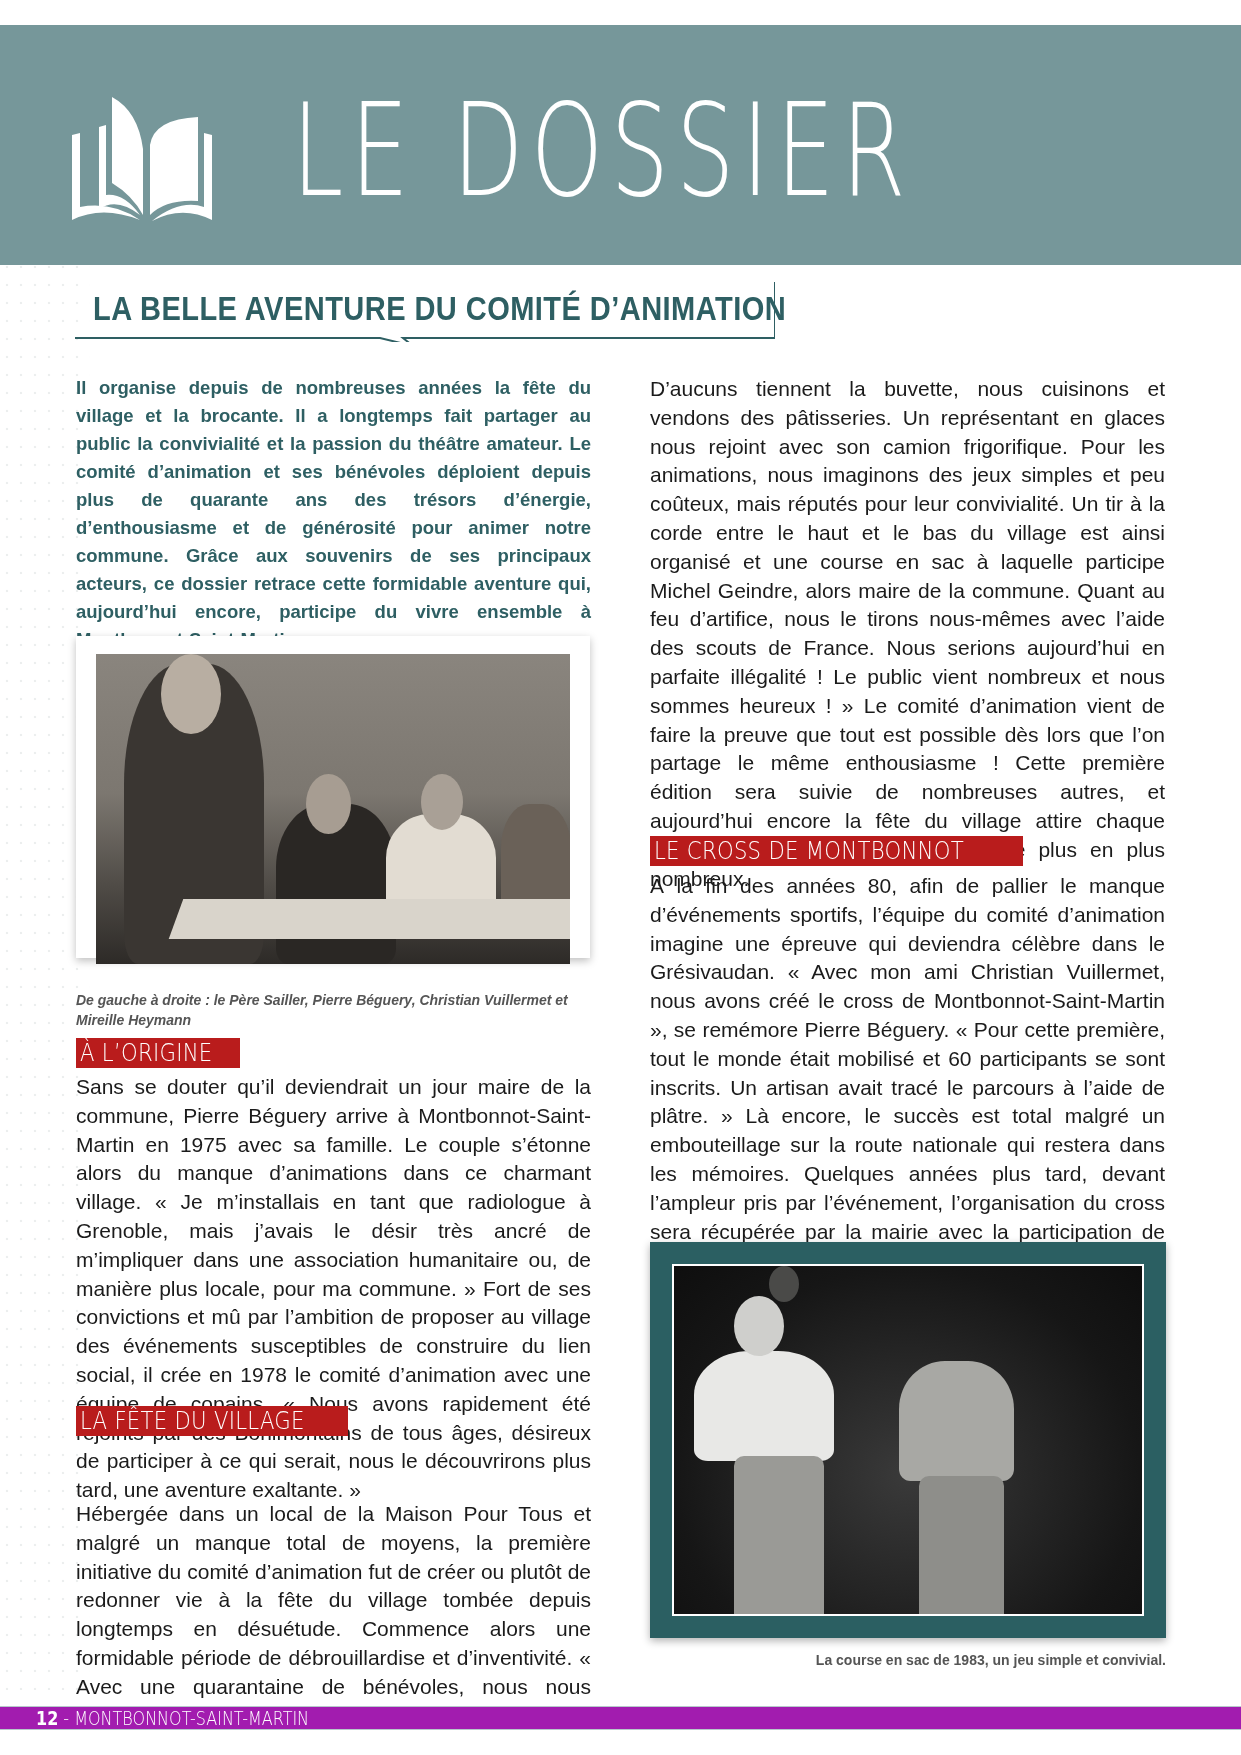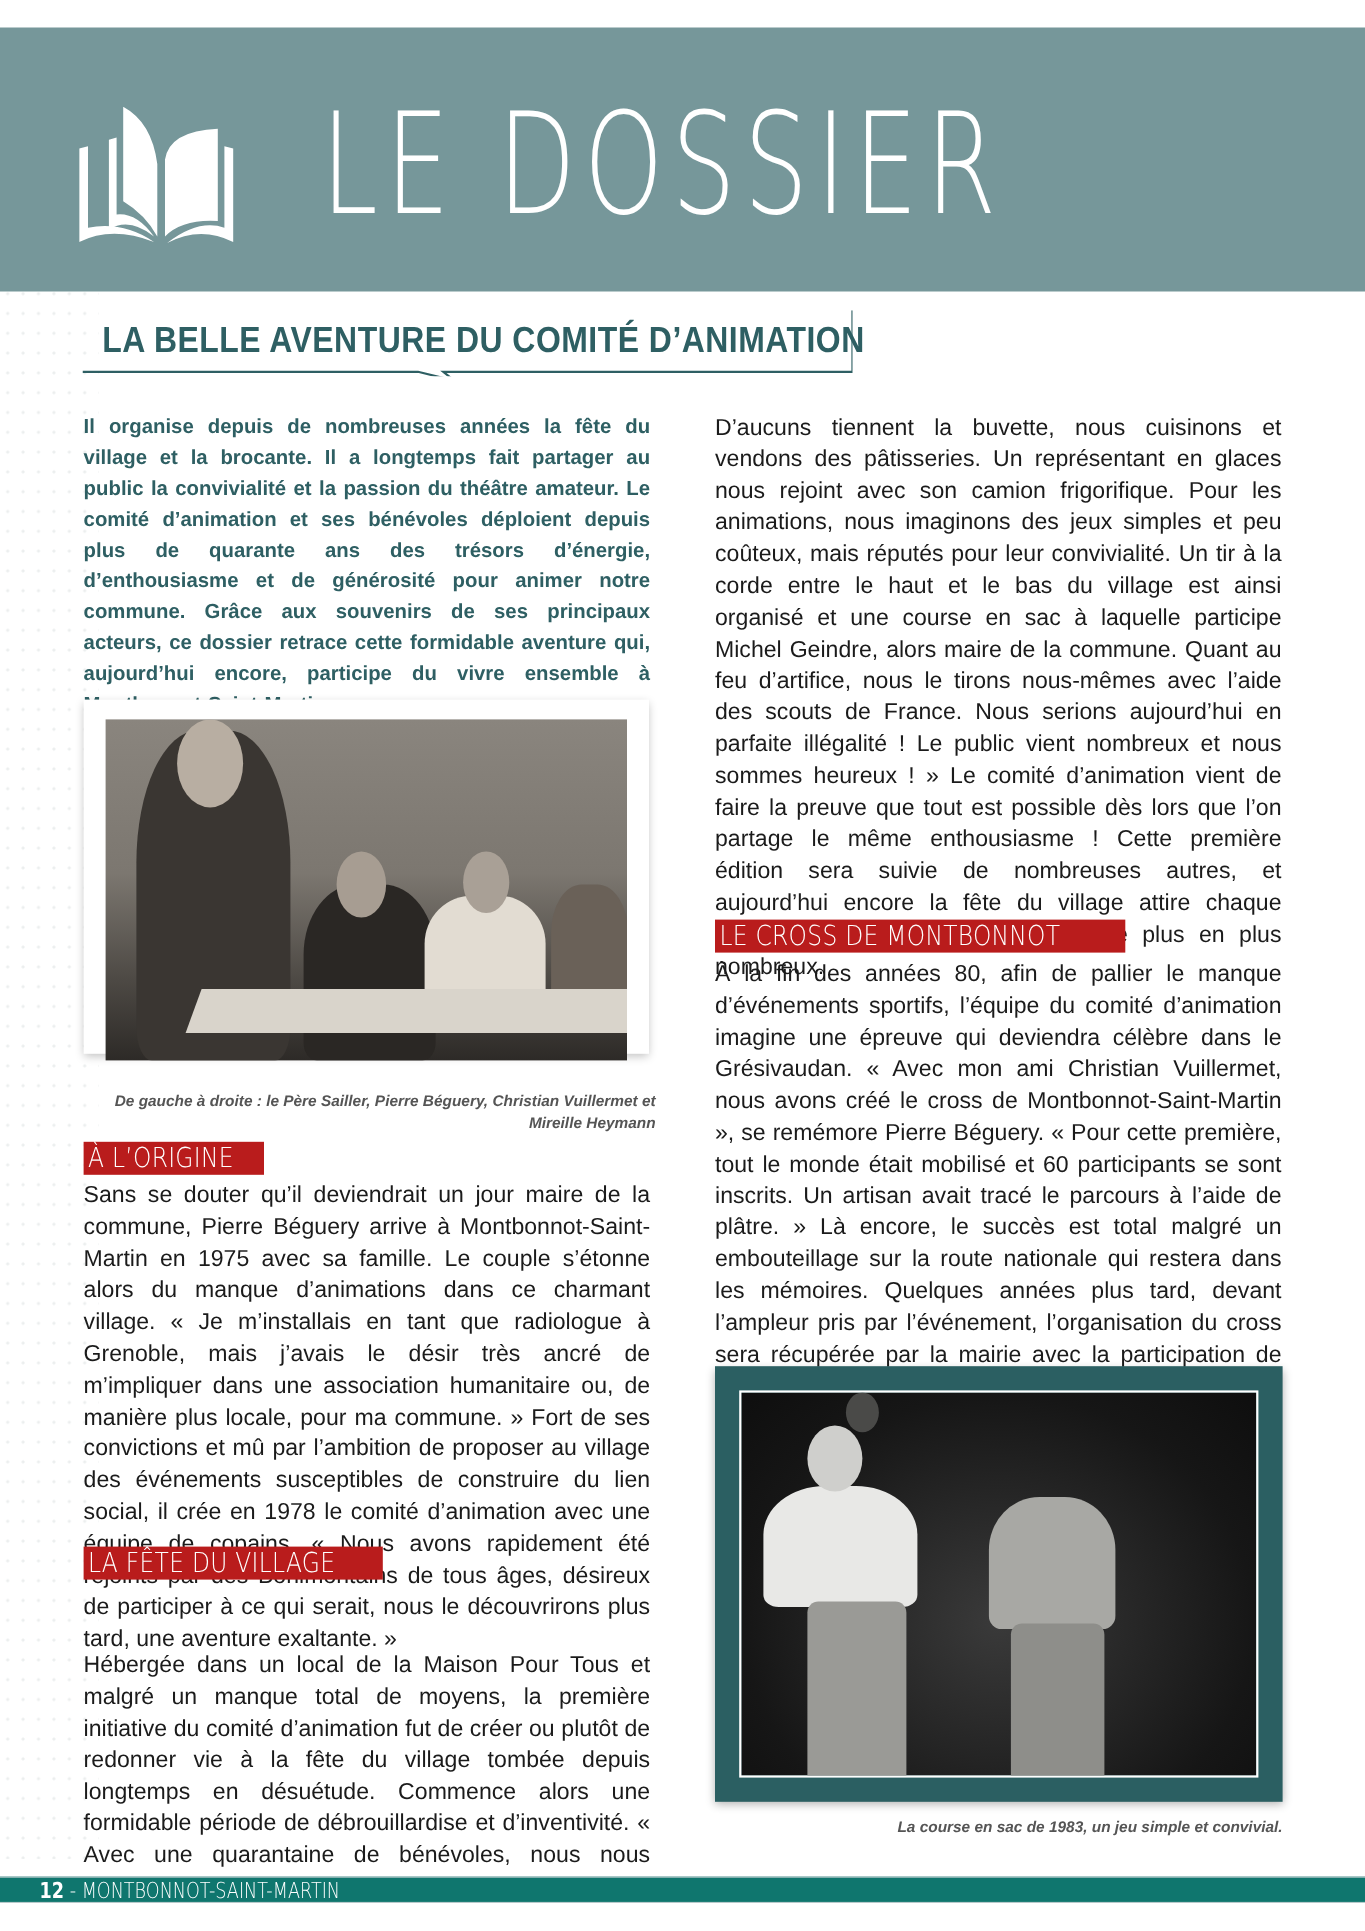--- a/index.html
+++ b/index.html
@@ -58,46 +58,46 @@
       background: #ffffff; box-shadow: 0 3px 8px rgba(0,0,0,0.25);
     }
     .photo-1 {
       position: absolute; left: 20px; top: 18px; width: 474px; height: 310px;
       background: linear-gradient(180deg, #8a857e 0%, #7c7770 45%, #4f4b46 75%, #2d2a27 100%);
       overflow: hidden;
     }
     .fig { position: absolute; border-radius: 40% 40% 10% 10%; }
     .caption-1 {
       position: absolute; left: 76px; top: 990px; width: 520px;
-      font-style: italic; font-weight: 700; font-size: 14px; line-height: 20px; color: #555; text-align: right;
+      font-style: italic; font-weight: 700; font-size: 14px; line-height: 20px; color: #555;
     }
     .section-title {
       position: absolute; background: #b91c1c; color: #ffffff;
       font-family: "DejaVu Sans", sans-serif; font-weight: 200;
       font-size: 25px; line-height: 30px; padding: 0 4px; height: 30px;
       white-space: nowrap; letter-spacing: 0.3px;
     }
     .section-title span { display: inline-block; transform: scaleX(0.85); transform-origin: left center; }
     .photo-frame-2 {
       position: absolute; left: 650px; top: 1242px; width: 516px; height: 396px;
       background: #2b5f62; box-shadow: 0 3px 8px rgba(0,0,0,0.3);
     }
     .photo-2 {
       position: absolute; left: 22px; top: 22px; width: 472px; height: 352px;
       border: 2px solid #ffffff; box-sizing: border-box;
       background: radial-gradient(ellipse at 50% 60%, #3a3a3a 0%, #161616 70%, #0e0e0e 100%);
       overflow: hidden;
     }
     .caption-2 {
       position: absolute; left: 650px; top: 1652px; width: 516px; text-align: right;
-      font-style: italic; font-weight: 700; font-size: 14px; color: #555;
+      font-weight: 700; font-size: 14px; color: #555;
     }
     .footer {
       position: absolute; left: 0; top: 1706px; width: 1241px; height: 22px;
-      background: #0f766e; border-top: 1px solid #b7c9ca; border-bottom: 1px solid #b7c9ca;
+      background: #a21caf; border-top: 1px solid #b7c9ca; border-bottom: 1px solid #b7c9ca;
     }
     .footer .pg {
       position: absolute; left: 36px; top: -1px; color: #fff;
       font-family: "DejaVu Sans", sans-serif; font-size: 20px; line-height: 24px;
       transform: scaleX(0.8); transform-origin: left top; white-space: nowrap;
     }
     .footer .pg b { font-weight: 700; }
     .footer .pg .light { font-weight: 200; }
   </style>
 </head>

